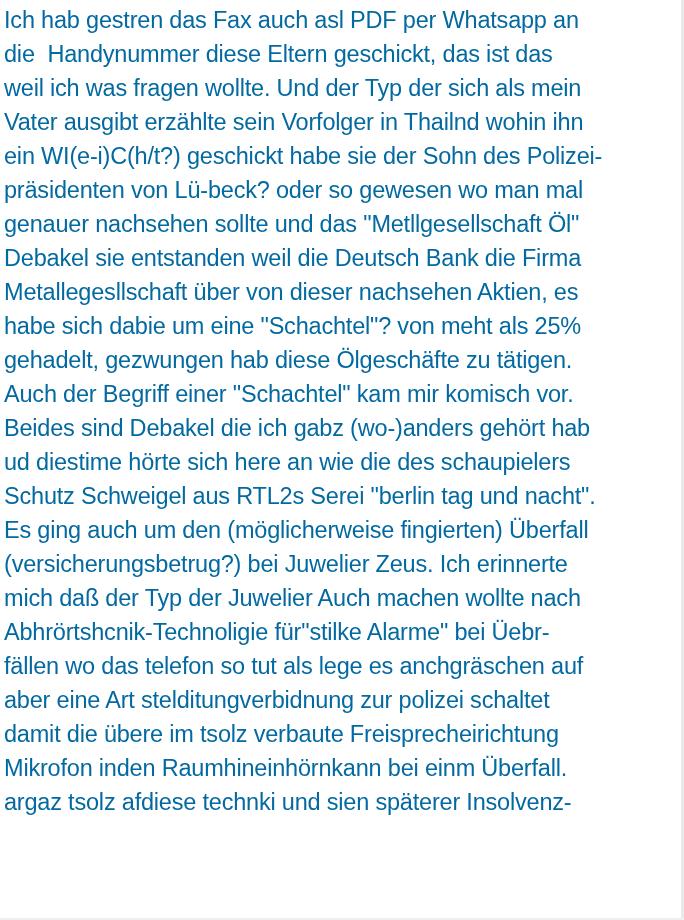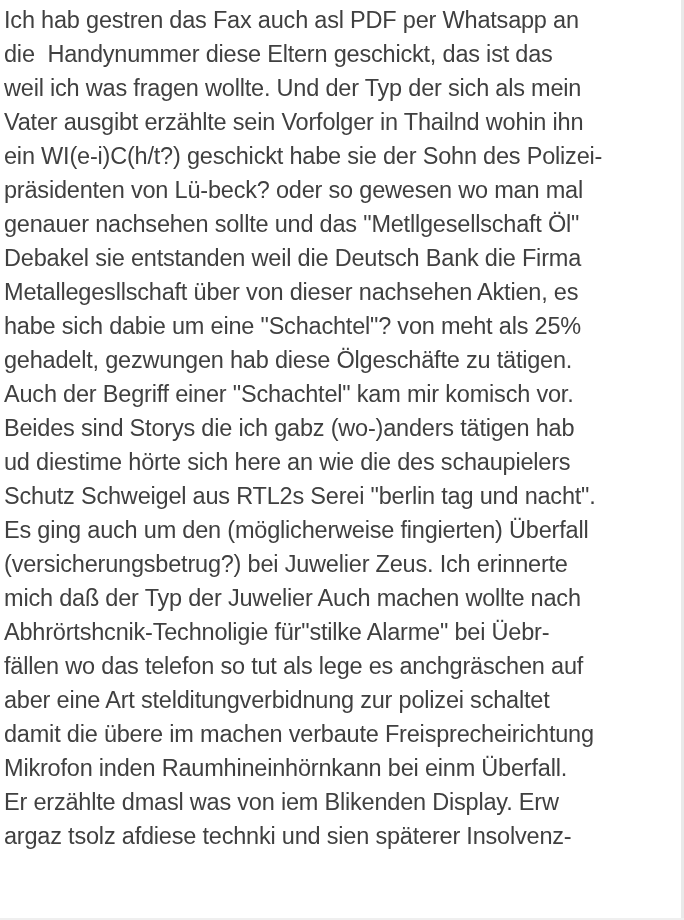--- a/index.html
+++ b/index.html
@@ -17,21 +17,21 @@
     position: absolute;
     top: 0;
     left: 0;
     width: 684px;
     height: 920px;
     background: #ffffff;
     box-sizing: border-box;
     padding: 3px 0 0 4px;
     font-family: "Liberation Sans", sans-serif;
     font-size: 23.5px;
-    color: #404040;
+    color: #0369a1;
     overflow: hidden;
   }
   .line {
     white-space: pre;
     height: 34px;
     line-height: 34px;
     letter-spacing: -0.2px;
   }
   .edge-right {
     position: absolute;
@@ -59,28 +59,27 @@
   <div class="line">weil ich was fragen wollte. Und der Typ der sich als mein</div>
   <div class="line">Vater ausgibt erzählte sein Vorfolger in Thailnd wohin ihn</div>
   <div class="line">ein WI(e-i)C(h/t?) geschickt habe sie der Sohn des Polizei-</div>
   <div class="line">präsidenten von Lü-beck? oder so gewesen wo man mal</div>
   <div class="line">genauer nachsehen sollte und das "Metllgesellschaft Öl"</div>
   <div class="line">Debakel sie entstanden weil die Deutsch Bank die Firma</div>
   <div class="line">Metallegesllschaft über von dieser nachsehen Aktien, es</div>
   <div class="line">habe sich dabie um eine "Schachtel"? von meht als 25%</div>
   <div class="line">gehadelt, gezwungen hab diese Ölgeschäfte zu tätigen.</div>
   <div class="line">Auch der Begriff einer "Schachtel" kam mir komisch vor.</div>
-  <div class="line">Beides sind Storys die ich gabz (wo-)anders tätigen hab</div>
+  <div class="line">Beides sind Debakel die ich gabz (wo-)anders gehört hab</div>
   <div class="line">ud diestime hörte sich here an wie die des schaupielers</div>
   <div class="line">Schutz Schweigel aus RTL2s Serei "berlin tag und nacht".</div>
   <div class="line">Es ging auch um den (möglicherweise fingierten) Überfall</div>
   <div class="line">(versicherungsbetrug?) bei Juwelier Zeus. Ich erinnerte</div>
   <div class="line">mich daß der Typ der Juwelier Auch machen wollte nach</div>
   <div class="line">Abhrörtshcnik-Technoligie für"stilke Alarme" bei Üebr-</div>
   <div class="line">fällen wo das telefon so tut als lege es anchgräschen auf</div>
   <div class="line">aber eine Art stelditungverbidnung zur polizei schaltet</div>
-  <div class="line">damit die übere im machen verbaute Freisprecheirichtung</div>
+  <div class="line">damit die übere im tsolz verbaute Freisprecheirichtung</div>
   <div class="line">Mikrofon inden Raumhineinhörnkann bei einm Überfall.</div>
-  <div class="line">Er erzählte dmasl was von iem Blikenden Display. Erw</div>
   <div class="line">argaz tsolz afdiese technki und sien späterer Insolvenz-</div>
 </div>
 <div class="edge-right"></div>
 <div class="edge-bottom"></div>
 
 </body></html>

